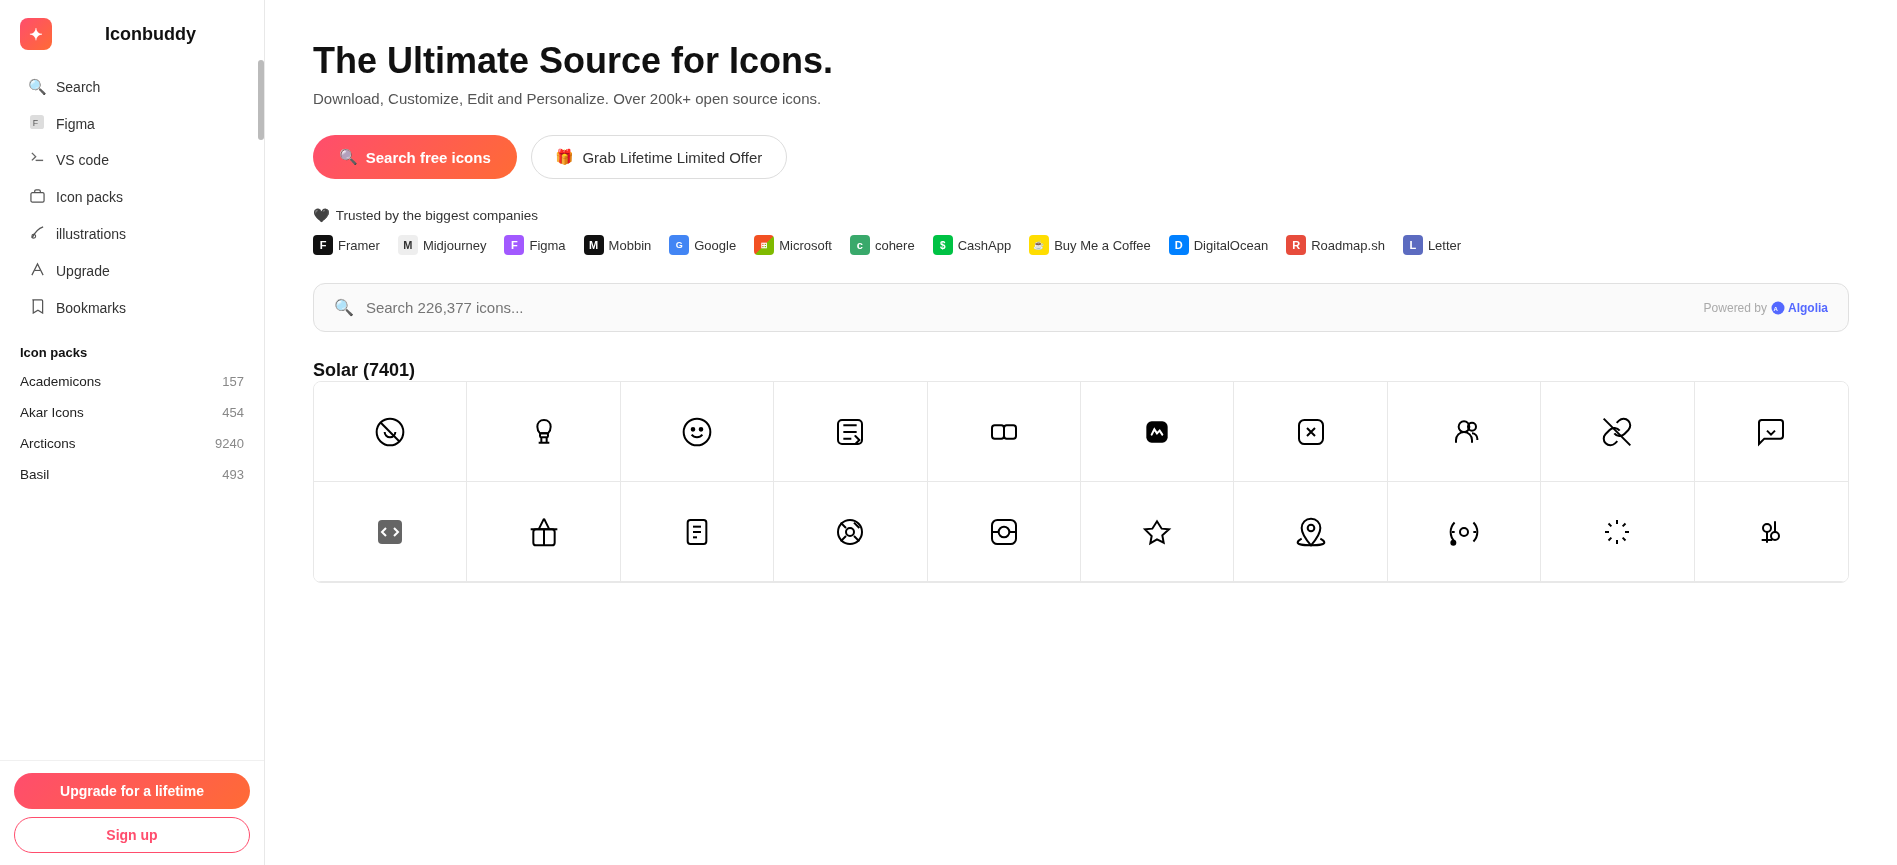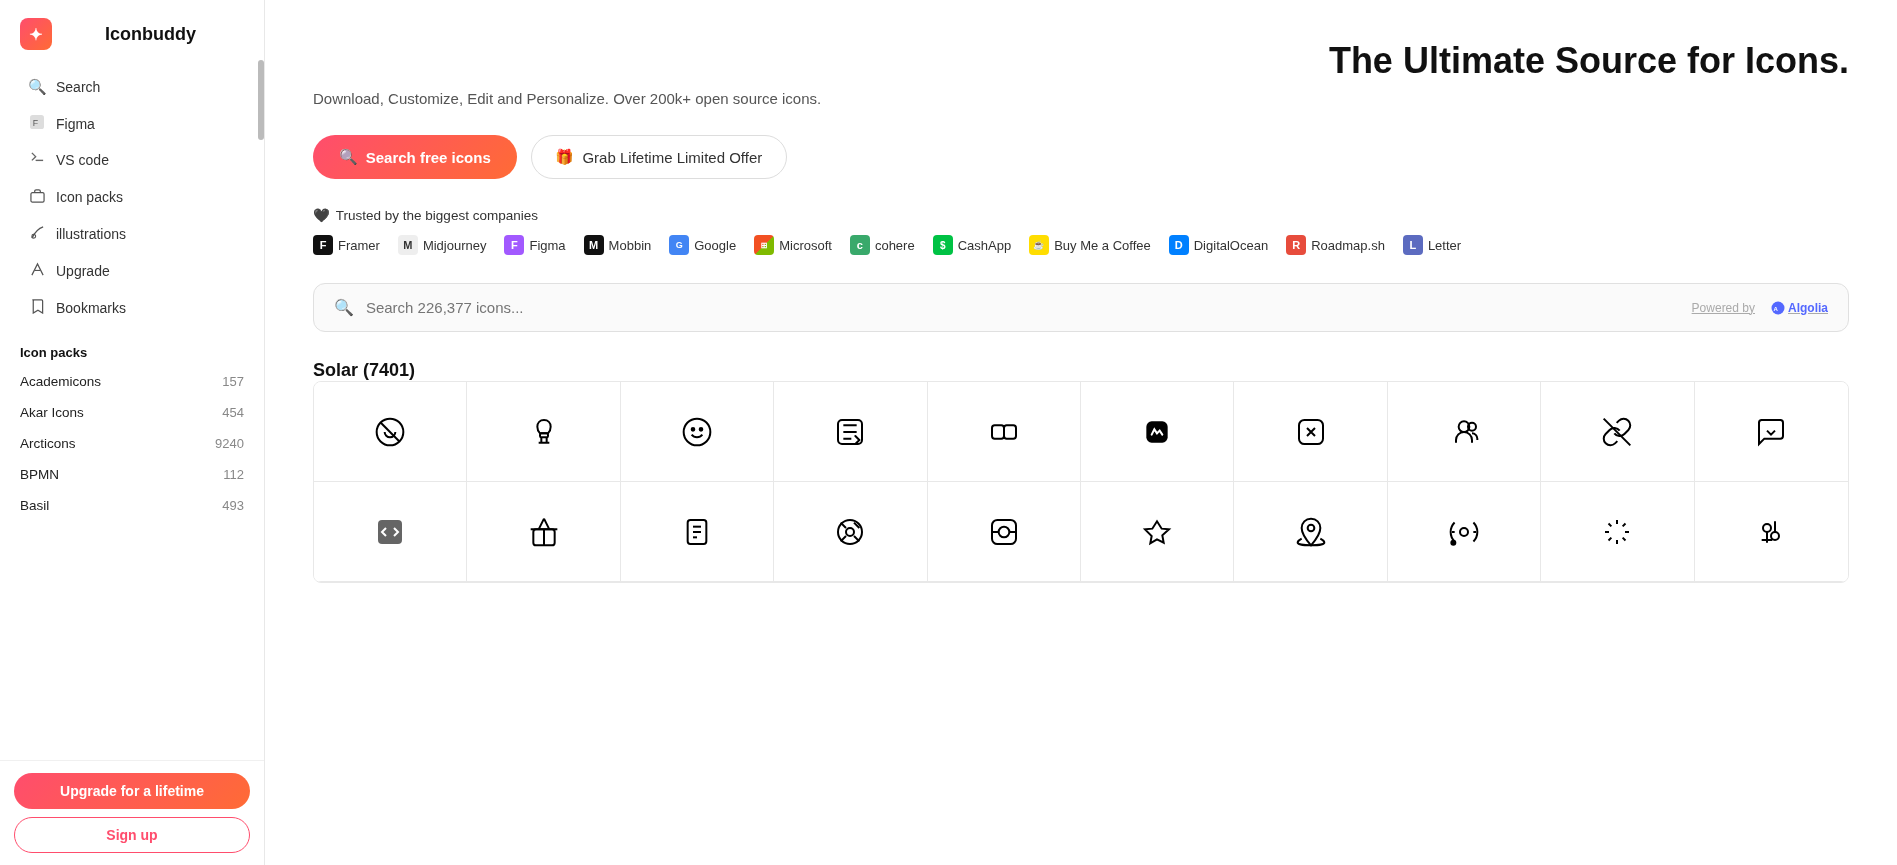--- a/index.html
+++ b/index.html
@@ -84,21 +84,21 @@
     }
 
     
     #main {
       flex: 1; overflow-y: auto; background: #fff;
       padding: 40px 48px 40px 48px;
     }
     #main::-webkit-scrollbar { width: 6px; }
     #main::-webkit-scrollbar-thumb { background: #ddd; border-radius: 3px; }
 
-    .hero-title { font-size: 36px; font-weight: 800; color: #111; margin-bottom: 8px; text-align: right; }
+    .hero-title { font-size: 36px; font-weight: 800; color: #111; margin-bottom: 8px; }
     .hero-sub { font-size: 15px; color: #555; margin-bottom: 28px; }
 
     .hero-buttons { display: flex; gap: 14px; margin-bottom: 28px; align-items: center; }
     .btn-search-free {
       background: linear-gradient(135deg, #ff4d6d, #ff6b35);
       color: white; border: none; border-radius: 28px;
       padding: 13px 26px; font-size: 15px; font-weight: 600;
       cursor: pointer; display: flex; align-items: center; gap: 8px;
     }
     .btn-lifetime {
@@ -121,21 +121,21 @@
       display: flex; align-items: center;
       border: 1.5px solid #e0e0e0; border-radius: 12px;
       padding: 14px 20px; margin-bottom: 28px;
       background: #fafafa;
     }
     .search-bar-icon { color: #aaa; font-size: 16px; margin-right: 12px; }
     .search-bar input {
       border: none; background: transparent; font-size: 15px;
       color: #0f172a; outline: none; flex: 1;
     }
-    .search-powered { font-size: 12px; color: #aaa; display: flex; align-items: flex-start; gap: 16px; white-space: nowrap; text-decoration: underline; }
+    .search-powered { font-size: 12px; color: #aaa; display: flex; align-items: flex-start; gap: 4px; white-space: nowrap; }
 
     .section-title { font-size: 18px; font-weight: 700; color: #111; }
 
     .icon-grid {
       display: grid;
       grid-template-columns: repeat(10, 1fr);
       border: 1px solid #e8e8e8;
       border-radius: 8px;
       overflow: hidden;
     }
@@ -224,24 +224,20 @@
       <span>Academicons</span>
       <span class="pack-count">157</span>
     </div>
     <div class="pack-item">
       <span>Akar Icons</span>
       <span class="pack-count">454</span>
     </div>
     <div class="pack-item">
       <span>Arcticons</span>
       <span class="pack-count">9240</span>
-    </div>
-    <div class="pack-item">
-      <span>BPMN</span>
-      <span class="pack-count">112</span>
     </div>
     <div class="pack-item">
       <span>Basil</span>
       <span class="pack-count">493</span>
     </div>
   </div>
 
   <div class="sidebar-bottom">
     <button class="btn-upgrade-lifetime">Upgrade for a lifetime</button>
     <button class="btn-signup">Sign up</button>

